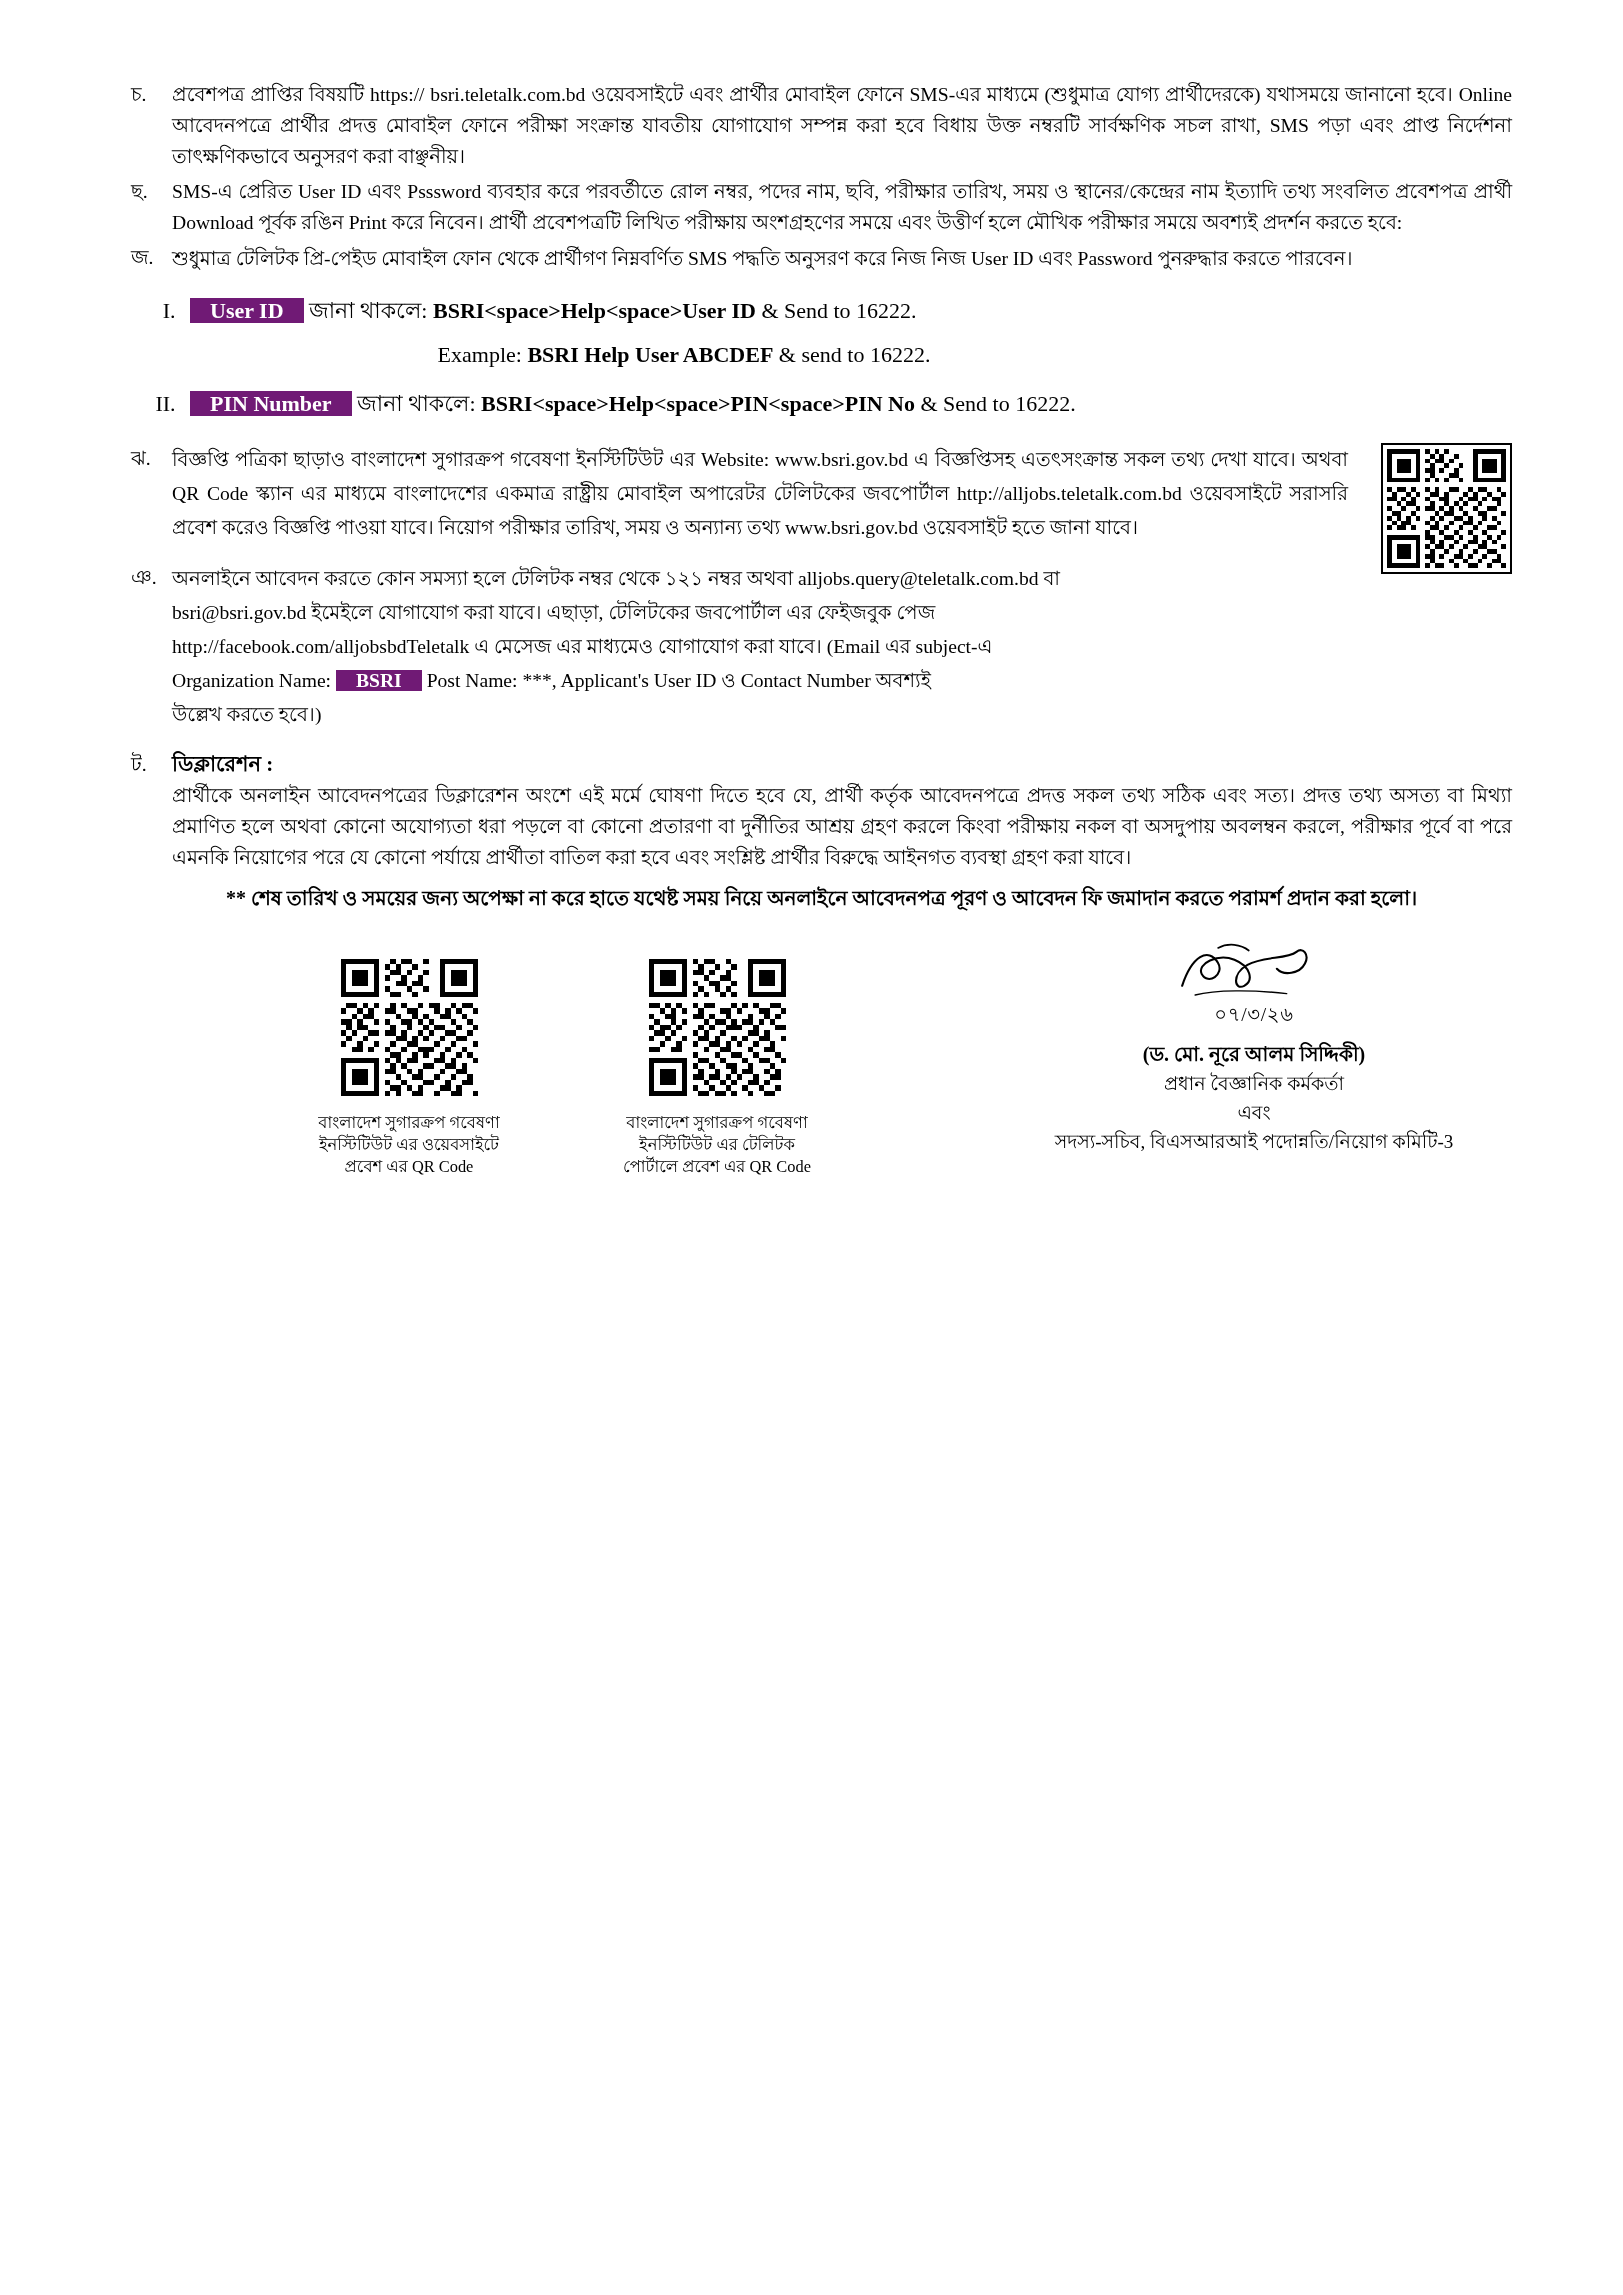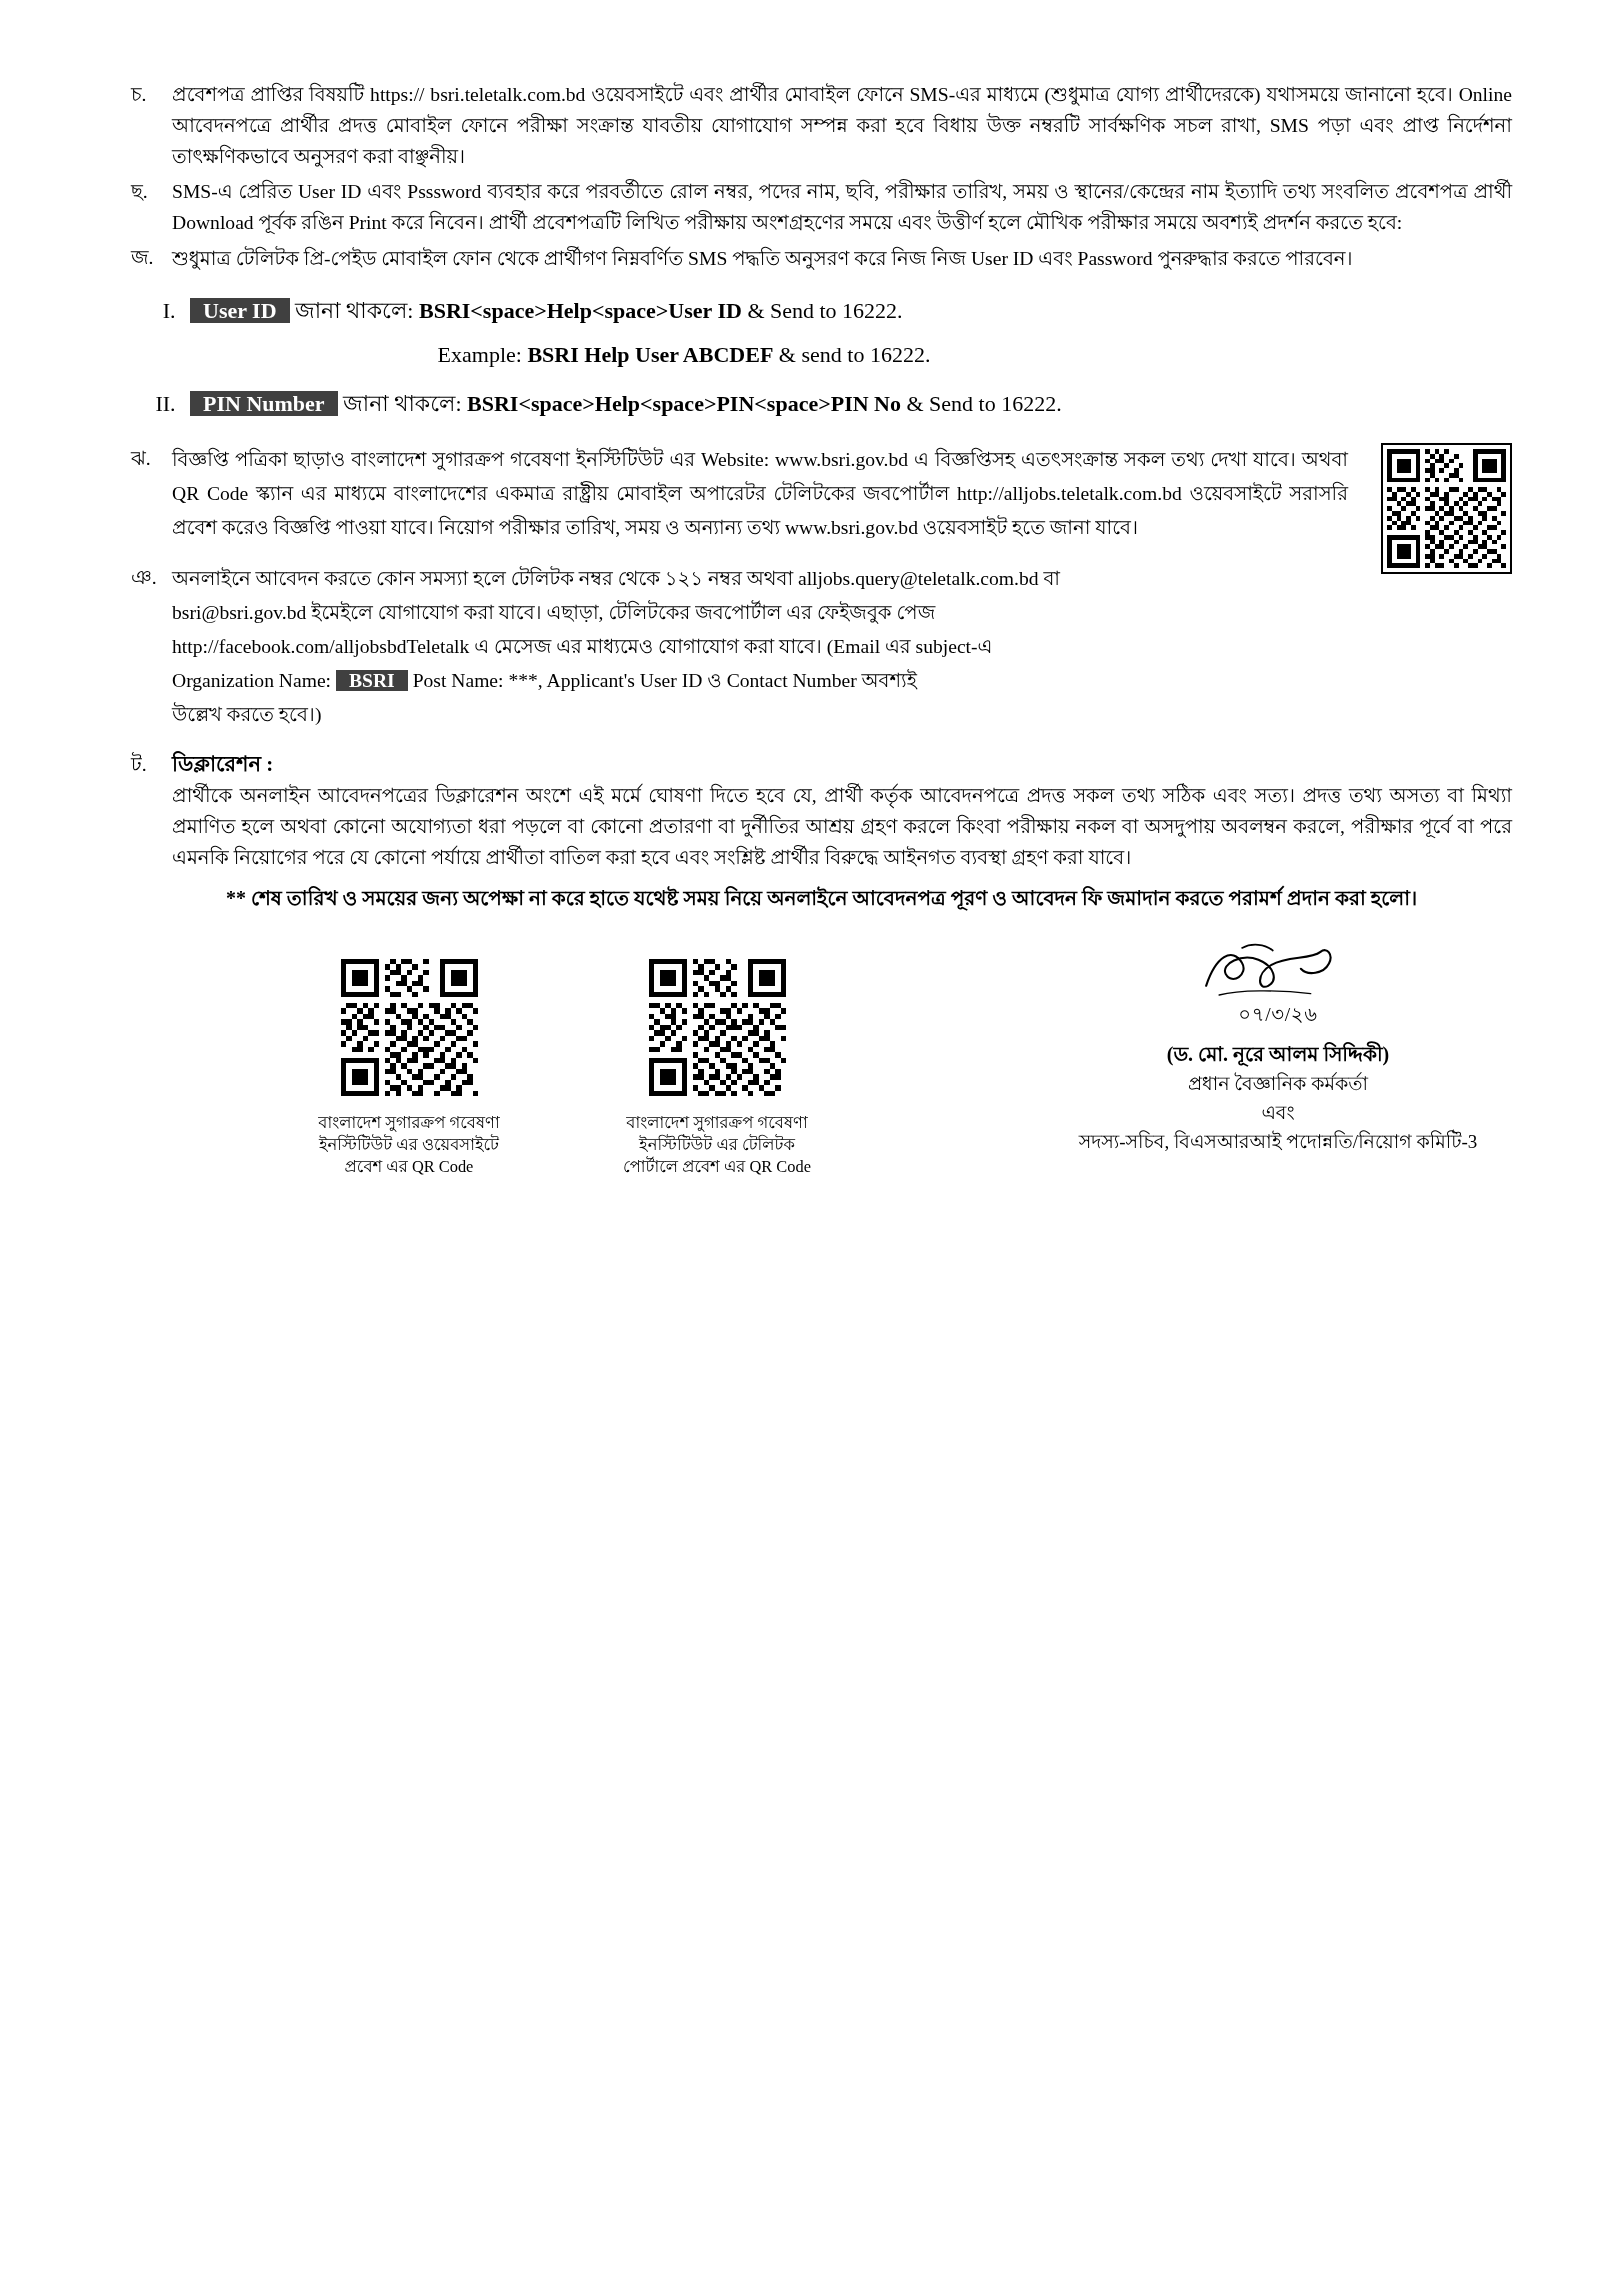--- a/index.html
+++ b/index.html
@@ -44,23 +44,23 @@
   }
   .rowbody {
     flex: 1 1 auto;
     font-size: 19.6px;
     line-height: 31px;
     text-align: justify;
   }
   .rowbody.lh2 { line-height: 34px; }
   .bold { font-weight: bold; }
   .hl {
-    background: #404040;
+    background: #701a75;
     color: #ffffff;
-    padding: 0 13px;
+    padding: 0 20px;
     font-weight: bold;
   }
 
   
   .sub {
     display: flex;
     align-items: flex-start;
     margin-top: 18.3px;
   }
   .sub .rn {
@@ -149,21 +149,21 @@
     margin: 0 auto;
   }
   .qr-cap {
     margin-top: 16px;
     font-size: 16.4px;
     line-height: 22px;
   }
 
   .sign-block {
     position: absolute;
-    left: 892px;
+    left: 868px;
     top: -19.6px;
     width: 510px;
     text-align: center;
   }
   .sig-scribble {
     height: 72px;
     position: relative;
   }
   .sig-date {
     font-size: 19.6px;

